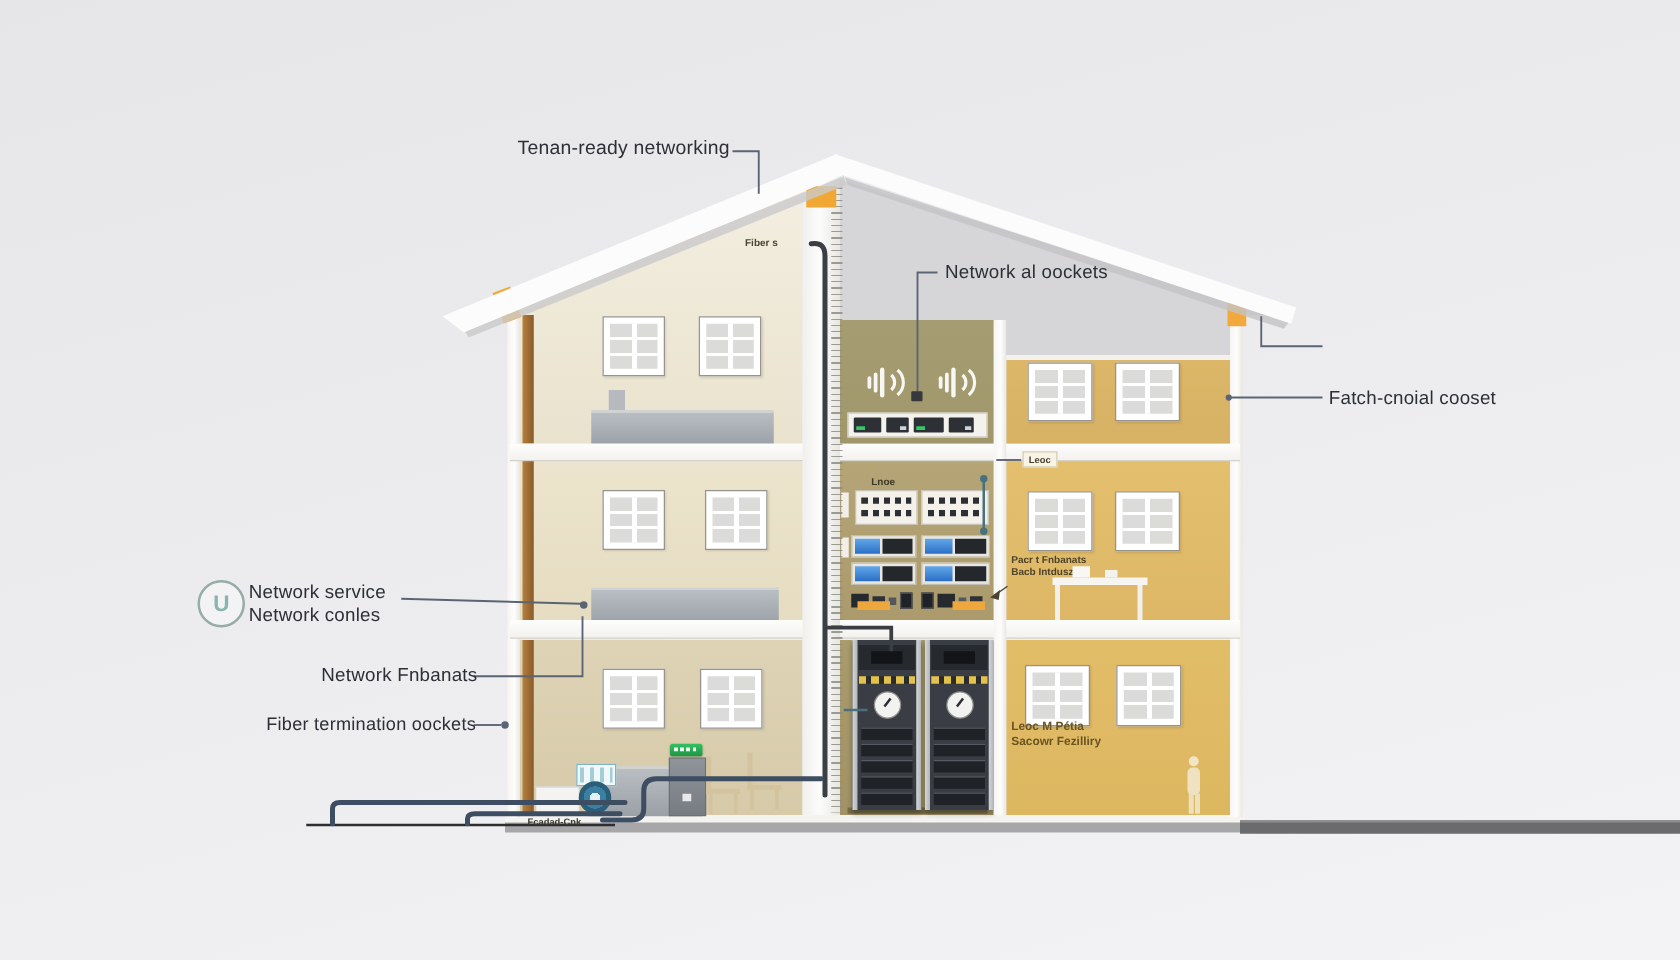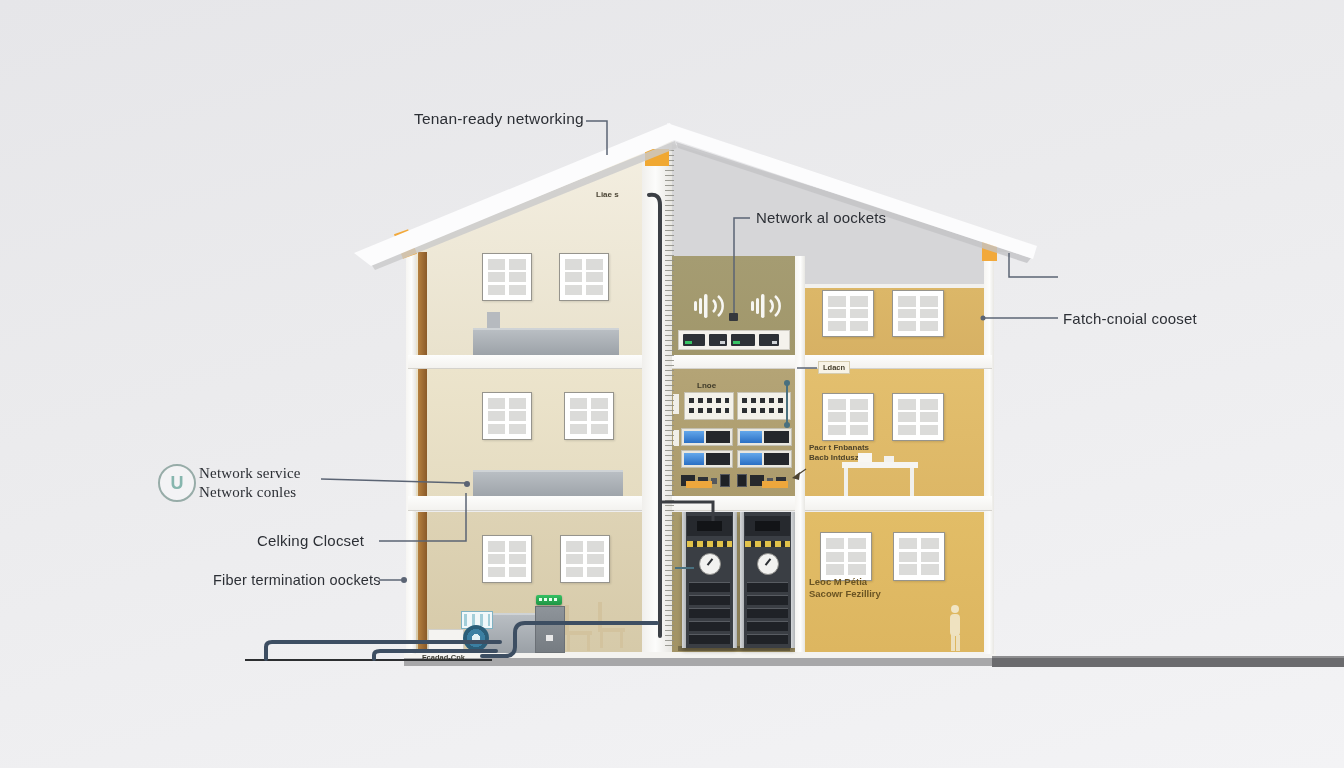--- a/index.html
+++ b/index.html
@@ -82,21 +82,21 @@
   <div class="room" style="left:416px;top:136px;width:226px;height:219px;background:linear-gradient(#f4efe2,#e9e2cd);clip-path:polygon(0 43.4%,100% 3.1%,100% 100%,0 100%);">
     <div class="stud" style="left:2px;top:116px;width:9px;height:103px;"></div>
     <div class="win" style="left:66px;top:117px;width:48px;height:46px;">
         <div class="pane"></div>
       </div>
     <div class="win" style="left:143px;top:117px;width:48px;height:46px;">
         <div class="pane"></div>
       </div>
     <div class="abs" style="left:71px;top:176px;width:13px;height:17px;background:#b6babf;"></div>
     <div class="cabinet" style="left:57px;top:192px;width:146px;height:27px;"></div>
-    <div class="tiny" style="left:180px;top:54px;font-size:8px;">Liae s</div>
+    <div class="tiny" style="left:180px;top:54px;font-size:8px;">Fiber s</div>
   </div>
 
   <div class="room" style="left:672px;top:256px;width:123px;height:99px;background:linear-gradient(#a59c72,#a1976b);">
     <div class="shelf" style="left:6px;top:74px;width:112px;height:20px;">
       <div class="dev" style="width:22px;">
           <span class="led"></span>
         </div>
       <div class="dev" style="width:18px;">
           <span class="ledw"></span>
         </div>
@@ -345,22 +345,22 @@
         <path d="M7,-6 A8,8 0 0 1 7,6" stroke="#fff" stroke-width="2.5" fill="none"></path>
         <path d="M12,-10 A13,13 0 0 1 12,10" stroke="#fff" stroke-width="2.5" fill="none"></path>
       </g>
     </g>
   </svg>
 
   <div class="label" style="left:414px;top:110px;font-size:15.5px;">Tenan-ready networking</div>
   <div class="label" style="left:756px;top:209px;">Network al oockets</div>
   <div class="label" style="left:1063px;top:310px;">Fatch-cnoial cooset</div>
   <div class="badge" style="left:158px;top:464px;">U</div>
-  <div class="label" style="left:199px;top:464px;line-height:19px;font-family:Liberation Serif, serif;">
+  <div class="label" style="left:199px;top:464px;line-height:19px;">
     <div>Network service</div>
     <div>Network conles</div>
   </div>
-  <div class="label" style="left:257px;top:532px;">Celking Clocset</div>
+  <div class="label" style="left:257px;top:532px;">Network Fnbanats</div>
   <div class="label sm" style="left:213px;top:571px;">Fiber termination oockets</div>
-  <div class="chip" style="left:818px;top:361px;">Ldacn</div>
+  <div class="chip" style="left:818px;top:361px;">Leoc</div>
   <div class="tiny" style="left:422px;top:653px;font-size:7.5px;color:#3b3b33;">Fcadad-Cnk</div>
 
 </div>
 
 </body></html>

